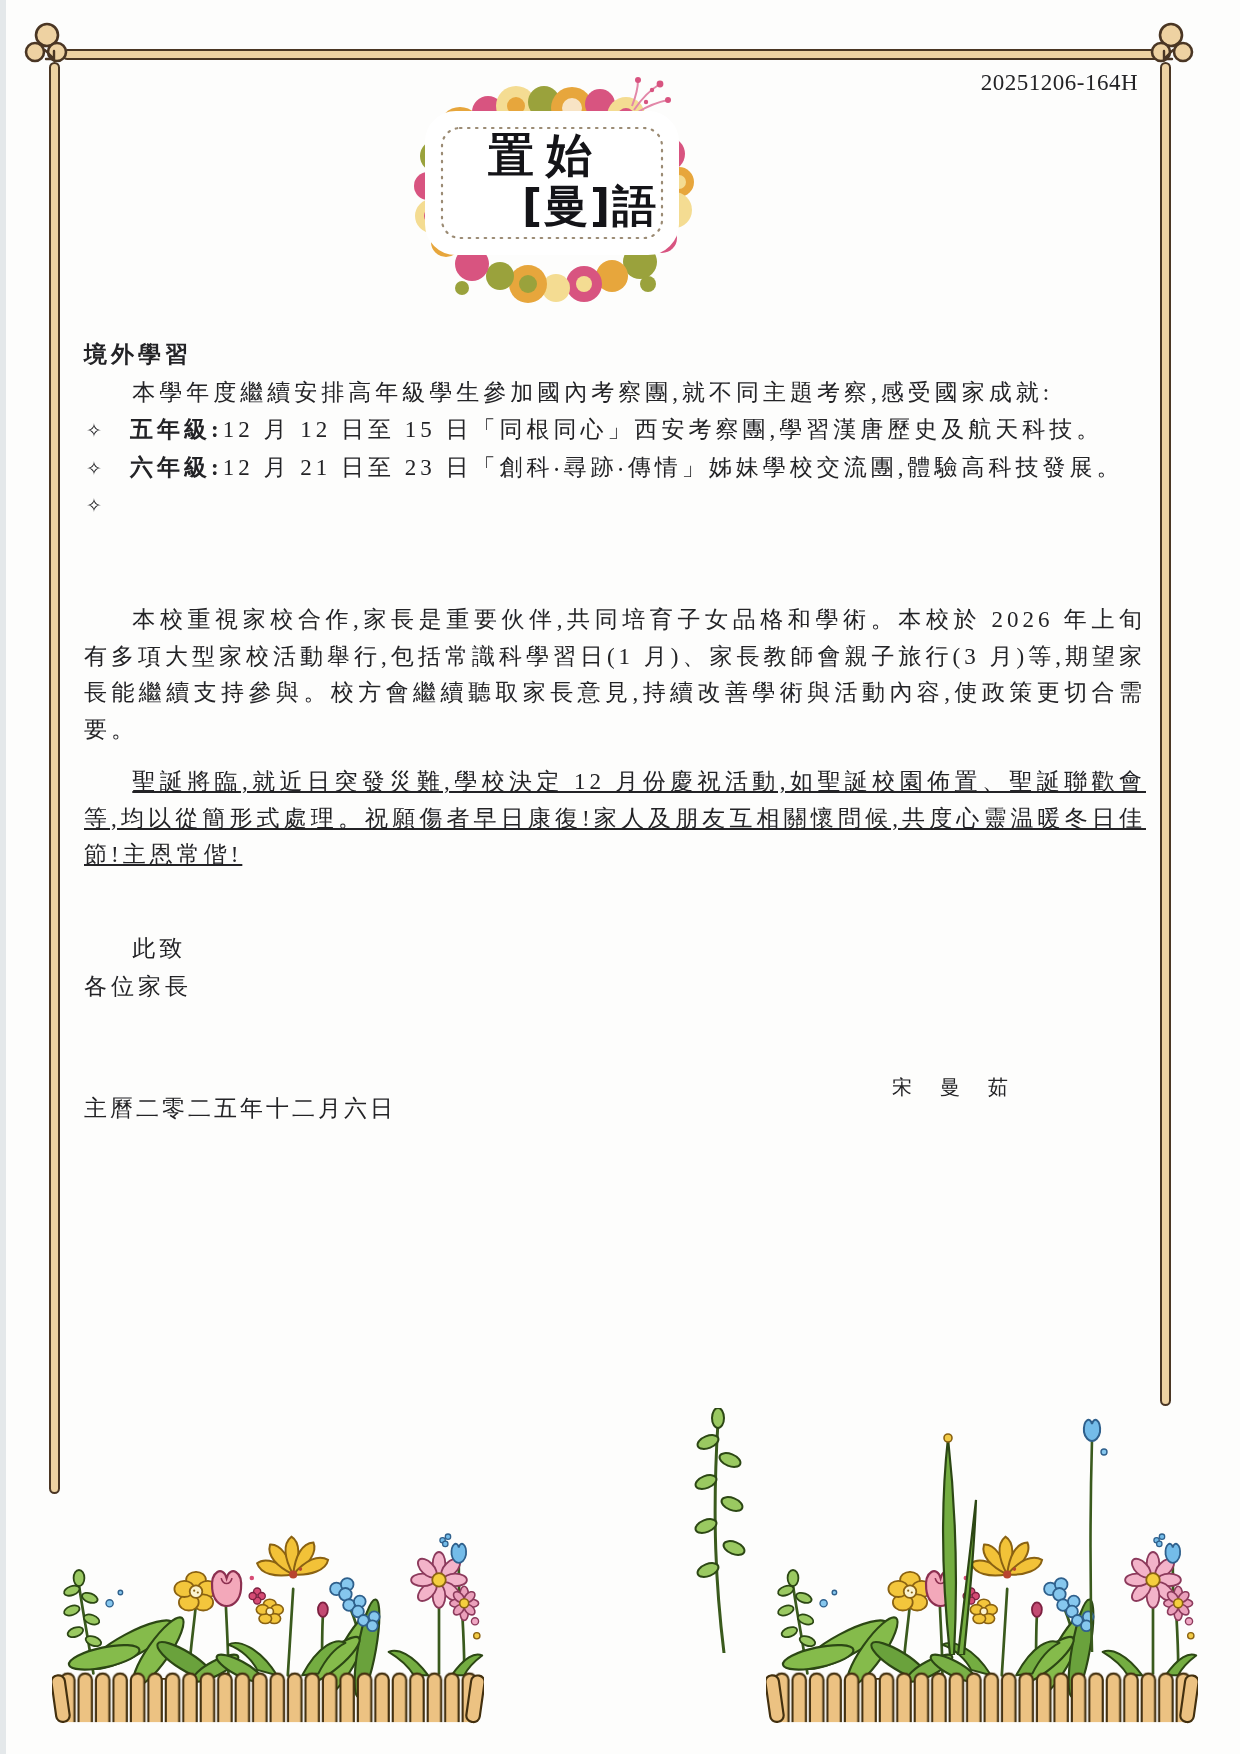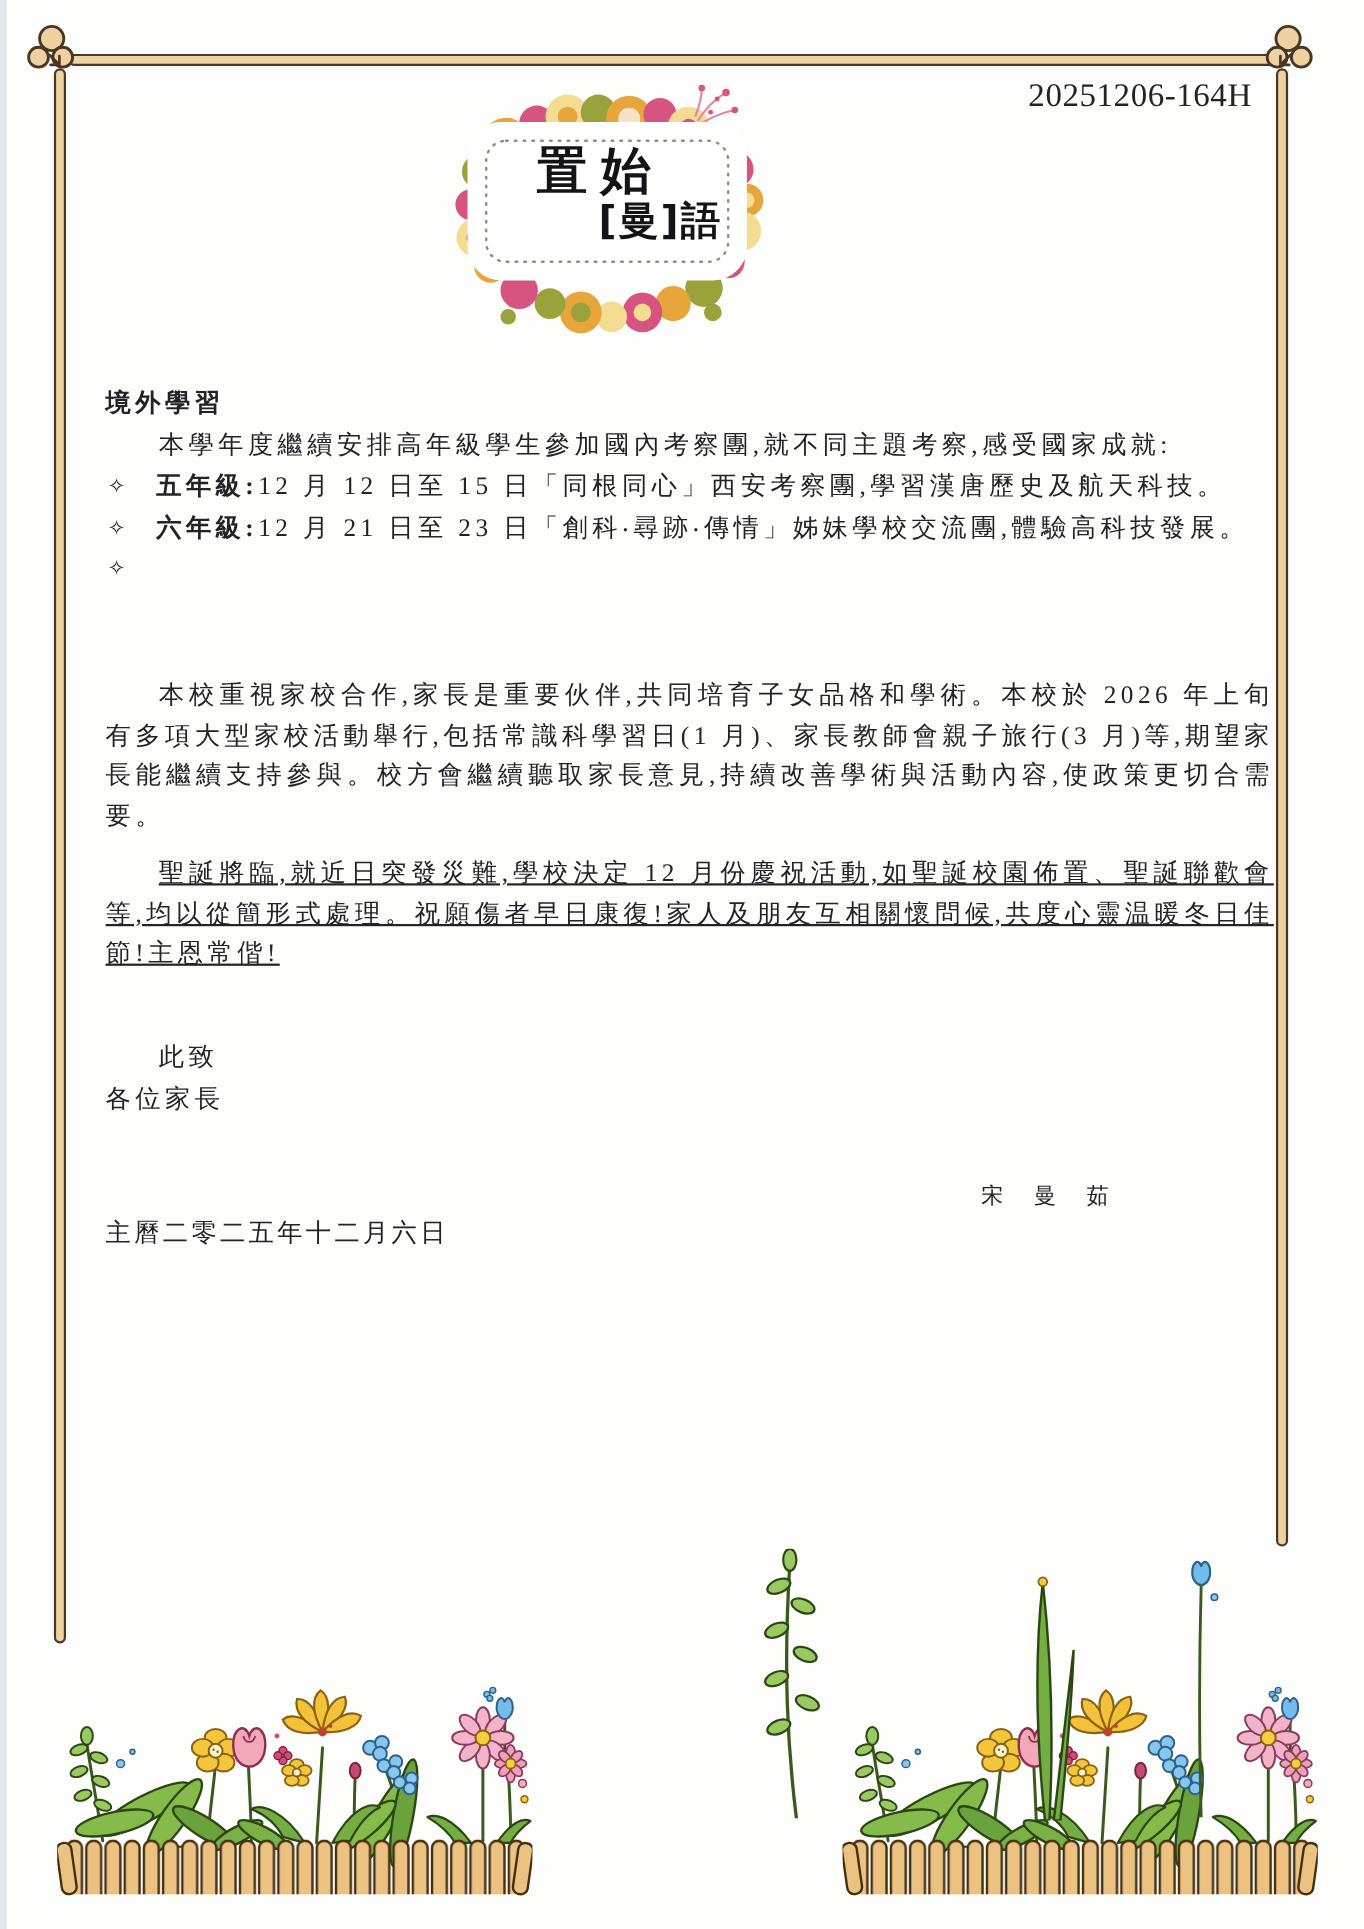--- a/index.html
+++ b/index.html
@@ -14,34 +14,34 @@
 
   
   .frame-bar{position:absolute;background:var(--frame-tan);border:2px solid var(--frame-outline);}
   .frame-top{left:62px;top:49px;width:1094px;height:7px;border-radius:6px;}
   .frame-left{left:49px;top:62px;width:7px;height:1428px;border-radius:6px;}
   .frame-right{left:1160px;top:62px;width:7px;height:1340px;border-radius:6px;}
   .clover{position:absolute;width:54px;height:54px;}
   .clover.tl{left:20px;top:20px;}
   .clover.tr{left:1144px;top:20px;transform:scaleX(-1);}
 
-  .ref{position:absolute;top:70px;right:102px;font-size:30px;letter-spacing:.5px;}
+  .ref{position:absolute;top:70px;right:102px;font-size:23px;letter-spacing:.5px;}
 
   
   .banner{position:absolute;left:402px;top:76px;width:300px;height:244px;}
   .banner svg{position:absolute;left:0;top:0;}
   .banner-t1,.banner-t2{position:absolute;font-family:"DejaVu Sans","Liberation Sans",sans-serif;
         font-weight:900;color:#141418;line-height:1;}
   .banner-t1{left:58px;top:56px;font-size:46px;letter-spacing:12px;margin-left:28px;}
-  .banner-t2{left:142px;top:108px;font-size:36px;letter-spacing:2px;}
+  .banner-t2{left:120px;top:108px;font-size:44px;letter-spacing:2px;}
 
   
   .content{position:absolute;left:80px;top:0;width:1062px;font-size:23px;letter-spacing:4px;
            line-height:37px;text-align:justify;}
-  .content > *{position:absolute;width:100%;margin:16px;}
+  .content > *{position:absolute;width:100%;margin:4px;}
   .heading{top:332px;font-weight:bold;font-size:23px;}
   .intro{top:370px;text-indent:2.1em;}
   .bullets{top:407px;list-style:none;padding:0;}
   .bullets li{position:relative;padding-left:46px;line-height:37.5px;}
   .marker{position:absolute;left:2px;top:1px;font-size:19px;font-family:"DejaVu Sans",sans-serif;}
   .lead{font-weight:bold;}
   .p2{top:598px;text-indent:2.1em;line-height:36.5px;}
   .p3{top:760px;text-indent:2.1em;line-height:36.5px;text-decoration:underline;}
   .salute{top:926px;padding-left:2.1em;}
   .addressee{top:964px;}

